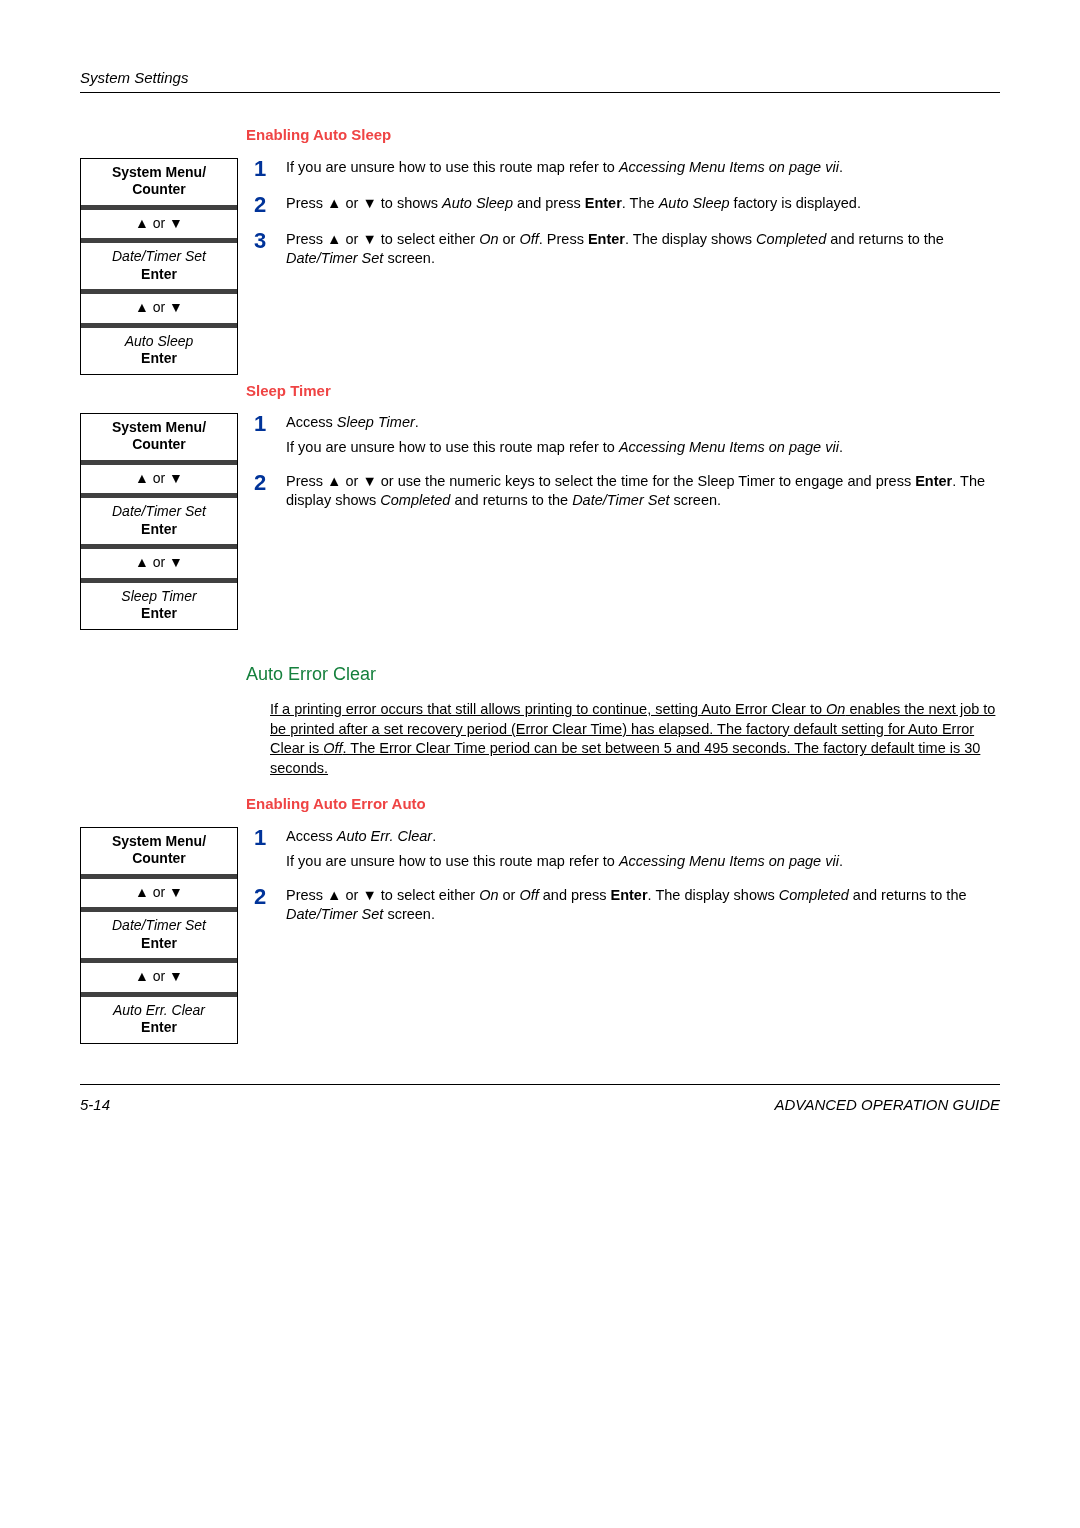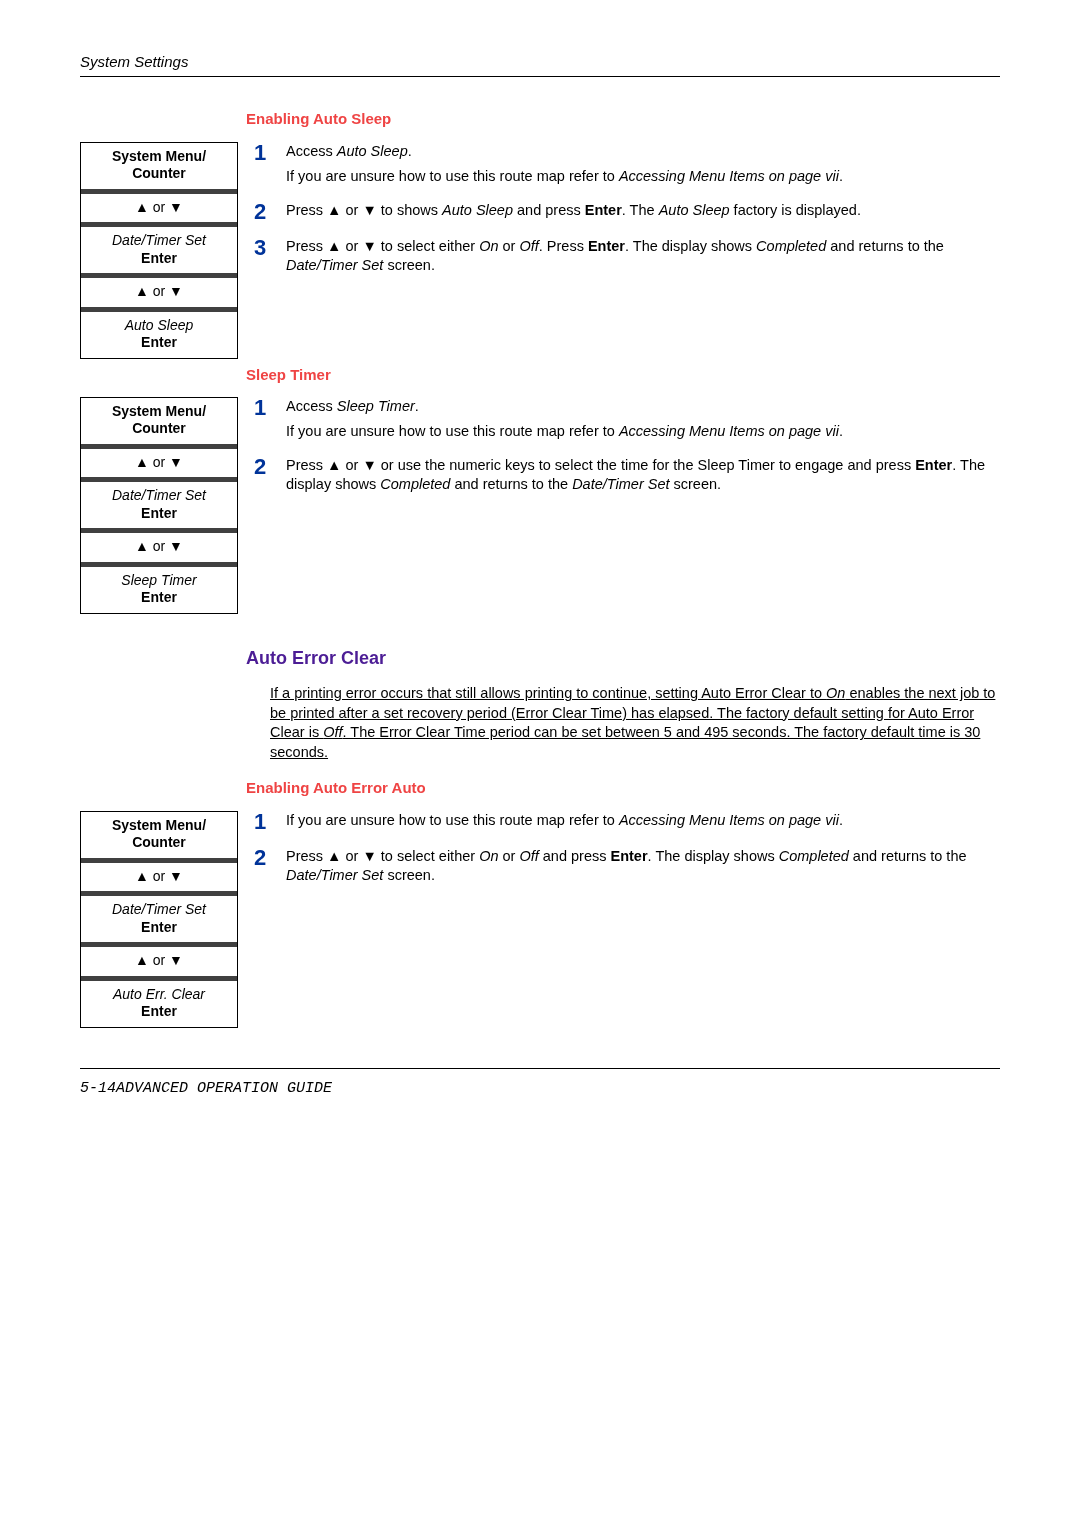--- a/index.html
+++ b/index.html
@@ -10,42 +10,43 @@
     color: #000;
     font-size: 14.5px;
     line-height: 1.35;
   }
   .page {
     width: 1080px;
     height: 1141px;
     position: relative;
     padding: 52px 80px 44px 80px;
     box-sizing: border-box;
+    margin-top: 16px;
   }
   .hdr {
     font-style: italic;
     font-size: 15px;
     margin-bottom: 4px;
   }
   .hdr-rule {
     border: 0;
     border-top: 1px solid #000;
     margin: 0 0 32px 0;
   }
   .sec-title-blue {
     color: #ef4444;
     font-weight: bold;
     font-size: 15px;
     margin-left: 166px;
     margin-bottom: 12px;
     margin-top: 6px;
   }
   .h2-blue {
-    color: #4c1d95;
-    font-weight: bold;
+    color: #15803d;
+    font-weight: normal;
     font-size: 18px;
     margin-left: 166px;
     margin-bottom: 12px;
     margin-top: 32px;
   }
   .two-col {
     display: flex;
     align-items: flex-start;
     gap: 16px;
     margin-bottom: 4px;
@@ -103,24 +104,23 @@
     left: 80px;
     right: 80px;
   }
   .footer-rule {
     border: 0;
     border-top: 1px solid #000;
     margin: 0 0 10px 0;
   }
   .footer-row {
     display: flex;
-    justify-content: flex-start;
+    justify-content: space-between;
     font-style: italic;
     font-size: 15px;
-    font-family: Liberation Mono, monospace;
   }
 </style>
 </head>
 <body>
 
 <div class="page">
 
   <div class="hdr">System Settings</div>
   <hr class="hdr-rule">
 
@@ -130,21 +130,20 @@
       <div class="route-cell"><span class="b">System Menu/</span><br><span class="b">Counter</span></div>
       <div class="route-cell">▲ or ▼</div>
       <div class="route-cell"><span class="i">Date/Timer Set</span><br><span class="b">Enter</span></div>
       <div class="route-cell">▲ or ▼</div>
       <div class="route-cell"><span class="i">Auto Sleep</span><br><span class="b">Enter</span></div>
     </div>
     <div class="steps">
         <div class="step">
           <div class="step-num">1</div>
           <div class="step-body">
-            <p><span>Access </span><span class="italic">Auto Sleep</span><span>.</span></p>
             <p><span>If you are unsure how to use this route map refer to </span><span class="italic">Accessing Menu Items on page vii</span><span>.</span></p>
           </div>
         </div>
         <div class="step">
           <div class="step-num">2</div>
           <div class="step-body">
             <p><span>Press </span><span class="arrow">▲</span><span> or </span><span class="arrow">▼</span><span> to shows </span><span class="italic">Auto Sleep</span><span> and press </span><span class="bold">Enter</span><span>. The </span><span class="italic">Auto Sleep</span><span> factory is displayed.</span></p>
           </div>
         </div>
         <div class="step">
@@ -193,20 +192,21 @@
       <div class="route-cell"><span class="b">System Menu/</span><br><span class="b">Counter</span></div>
       <div class="route-cell">▲ or ▼</div>
       <div class="route-cell"><span class="i">Date/Timer Set</span><br><span class="b">Enter</span></div>
       <div class="route-cell">▲ or ▼</div>
       <div class="route-cell"><span class="i">Auto Err. Clear</span><br><span class="b">Enter</span></div>
     </div>
     <div class="steps">
         <div class="step">
           <div class="step-num">1</div>
           <div class="step-body">
+            <p><span>Access </span><span class="italic">Auto Err. Clear</span><span>.</span></p>
             <p><span>If you are unsure how to use this route map refer to </span><span class="italic">Accessing Menu Items on page vii</span><span>.</span></p>
           </div>
         </div>
         <div class="step">
           <div class="step-num">2</div>
           <div class="step-body">
             <p><span>Press </span><span class="arrow">▲</span><span> or </span><span class="arrow">▼</span><span> to select either </span><span class="italic">On</span><span> or </span><span class="italic">Off</span><span> and press </span><span class="bold">Enter</span><span>. The display shows </span><span class="italic">Completed</span><span> and returns to the </span><span class="italic">Date/Timer Set</span><span> screen.</span></p>
           </div>
         </div>
       </div>

